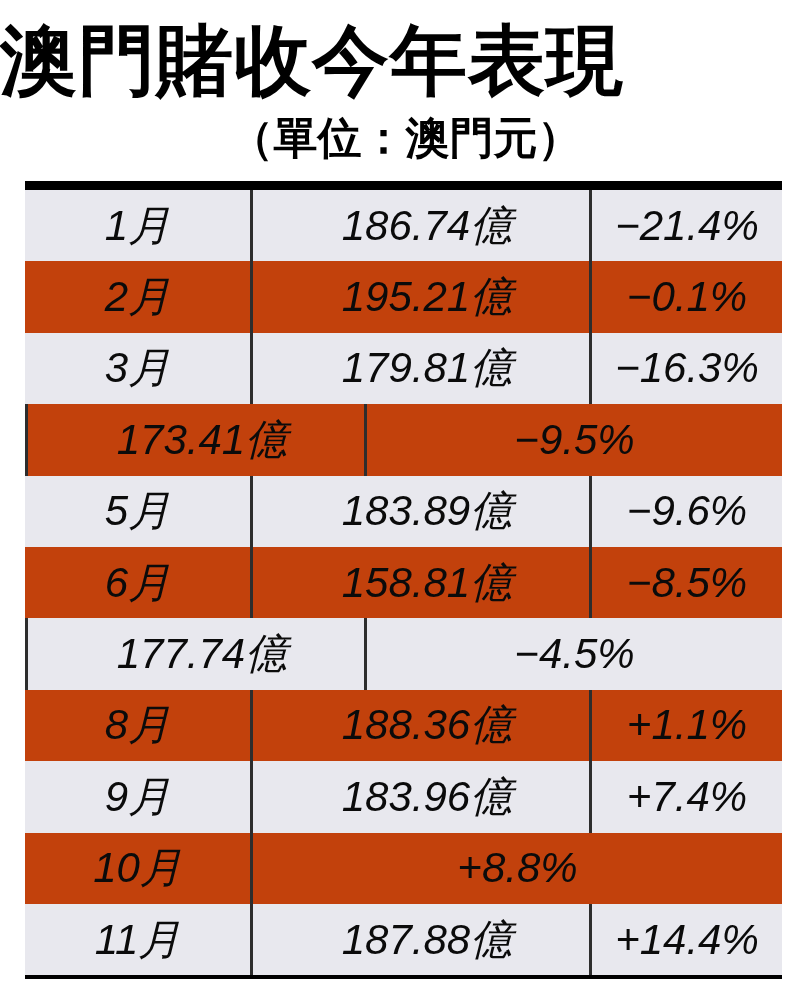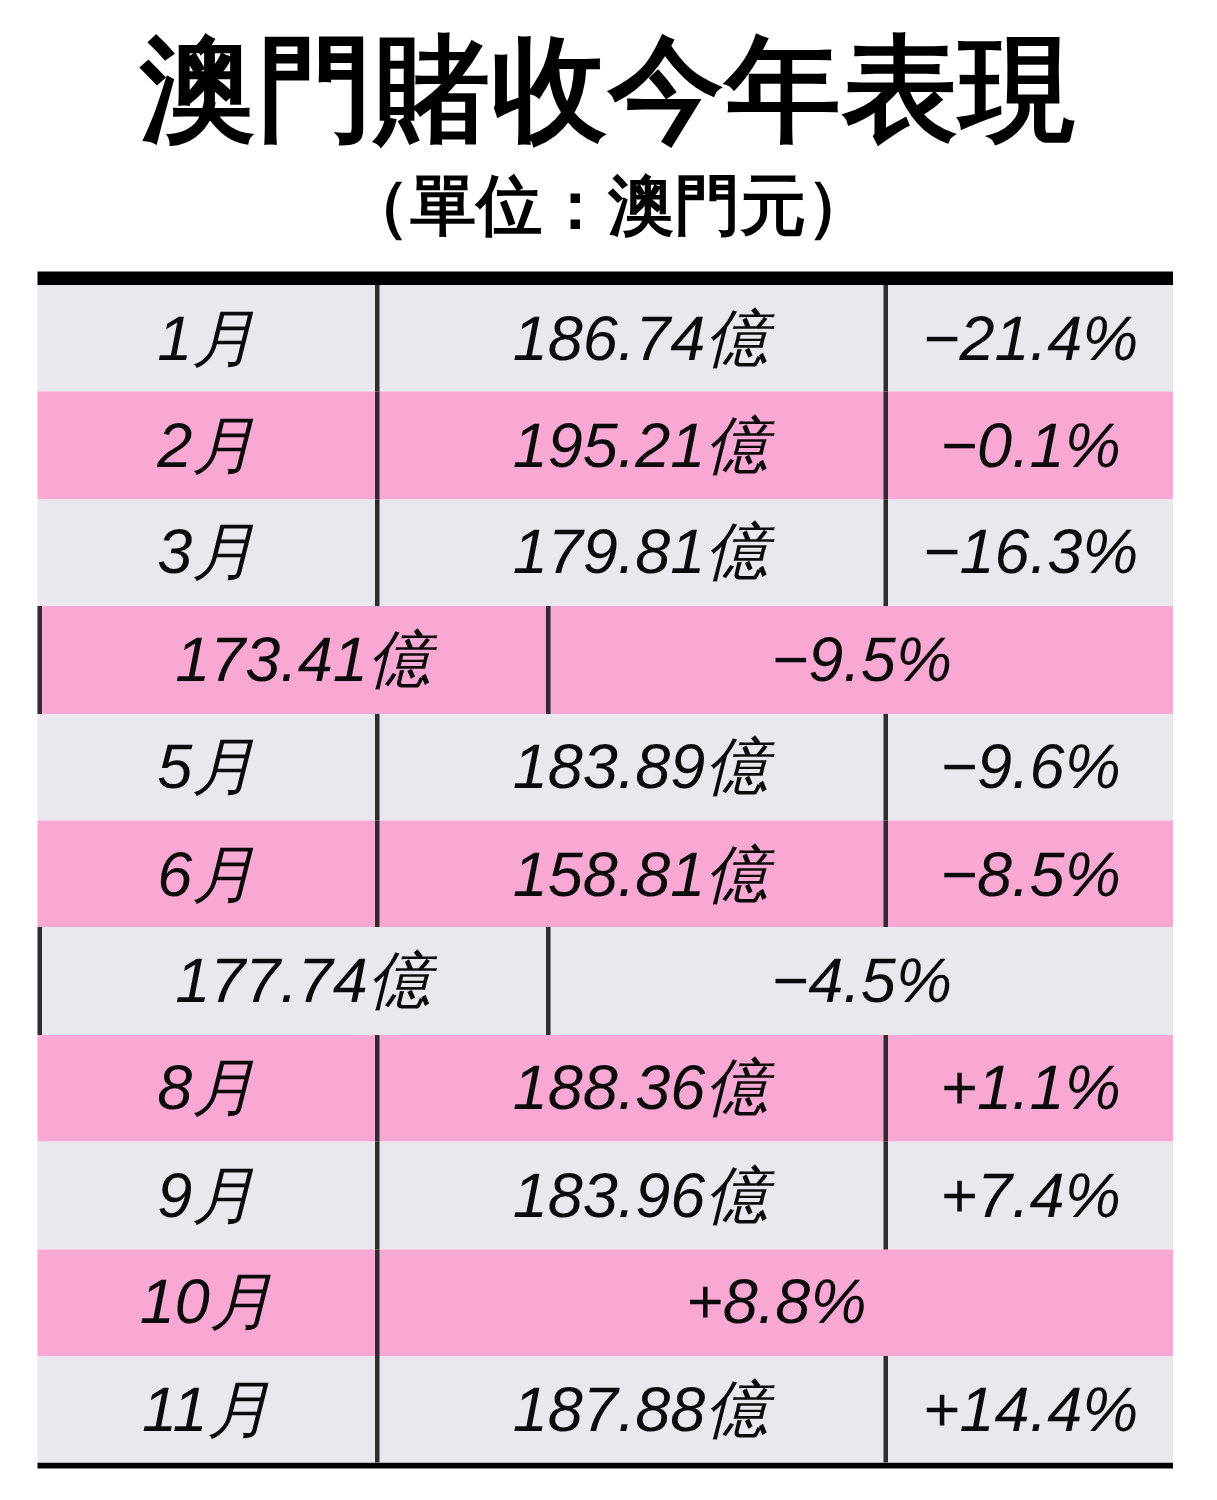--- a/index.html
+++ b/index.html
@@ -15,21 +15,21 @@
     position: relative;
     width: 811px;
     height: 1000px;
     background: #ffffff;
   }
   .title {
     position: absolute;
     top: 20px;
     left: 0;
     width: 811px;
-    text-align: center;
+    text-align: left;
     font-size: 77px;
     font-weight: bold;
     color: #000000;
     letter-spacing: 1px;
     line-height: 1.05;
     white-space: nowrap;
   }
   .subtitle {
     position: absolute;
     top: 114px;
@@ -47,21 +47,21 @@
     top: 181px;
     left: 25px;
     width: 757px;
     border-top: 9px solid #000000;
     border-bottom: 4px solid #000000;
     box-sizing: border-box;
   }
   .row {
     display: flex;
     height: 71.4px;
-    background: #f9a8d4;
+    background: #c2410c;
   }
   .row:nth-child(odd) {
     background: #e8e8ee;
   }
   .cell {
     display: flex;
     align-items: center;
     justify-content: center;
     font-size: 42px;
     color: #0b0b0b;

